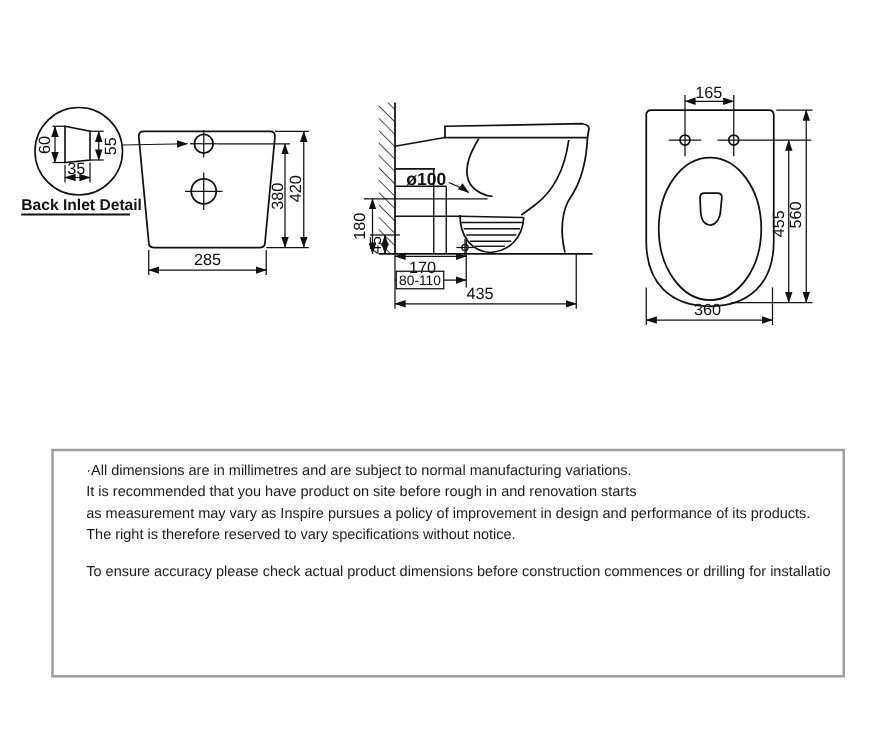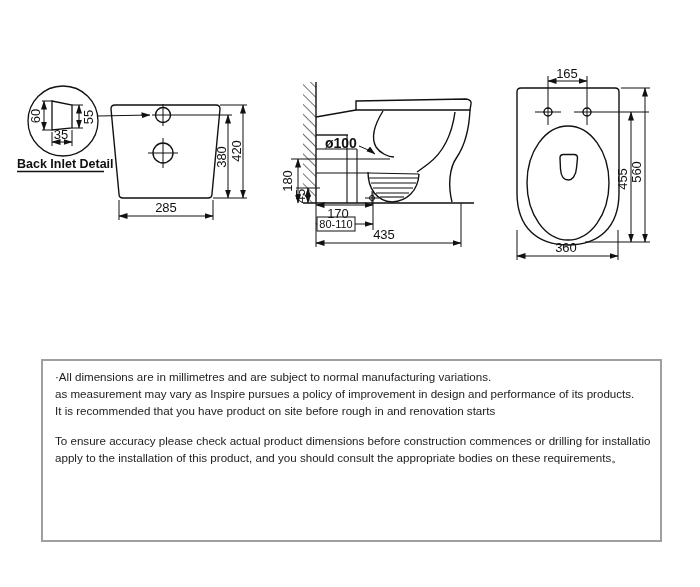--- a/index.html
+++ b/index.html
@@ -5,21 +5,21 @@
   html,body{margin:0;padding:0;background:#ffffff;}
   body{width:700px;height:587px;position:relative;font-family:"Liberation Sans",sans-serif;overflow:hidden;}
   #drawing{position:absolute;left:0;top:0;}
   svg text{fill:#111;font-family:"Liberation Sans",sans-serif;}
   .dimtxt{font-size:13px;}
   .dimtxt-sm{font-size:11px;}
   .dia{font-size:14px;font-weight:bold;}
   .detail-label{font-size:12.5px;font-weight:bold;}
   #notes-box{
     position:absolute;left:41px;top:359px;width:595px;height:165px;
-    border:2px solid #9f9f9f;background:#fff;padding:7px 10px 7px 12px;
+    border:2px solid #9f9f9f;background:#fff;padding:7px 10px 7px 26px;
     color:#1c1c1c;font-size:11.6px;line-height:17px;
   }
   .note-line{white-space:nowrap;overflow:hidden;}
   .para-gap{height:13px;}
 </style>
 </head>
 <body>
 
 <svg id="drawing" width="700" height="310" viewBox="0 0 700 310">
   <defs>
@@ -160,21 +160,21 @@
   </g>
   <text class="dimtxt" text-anchor="middle" x="567" y="78">165</text>
   <text class="dimtxt" text-anchor="middle" transform="translate(627,179) rotate(-90)">455</text>
   <text class="dimtxt" text-anchor="middle" transform="translate(641,172) rotate(-90)">560</text>
   <text class="dimtxt" text-anchor="middle" x="566" y="252">360</text>
 </svg>
 
 <div id="notes-box">
   <div>
     <div class="note-line">·All dimensions are in millimetres and are subject to normal manufacturing variations.</div>
+    <div class="note-line">It is recommended that you have product on site before rough in and renovation starts</div>
     <div class="note-line">as measurement may vary as Inspire pursues a policy of improvement in design and performance of its products.</div>
-    <div class="note-line">It is recommended that you have product on site before rough in and renovation starts</div>
+    <div class="note-line">The right is therefore reserved to vary specifications without notice.</div>
   </div>
   <div class="para-gap"></div>
   <div>
     <div class="note-line">To ensure accuracy please check actual product dimensions before construction commences or drilling for installation.</div>
-    <div class="note-line">apply to the installation of this product, and you should consult the appropriate bodies on these requirements。</div>
   </div>
 </div>
 
 </body></html>

